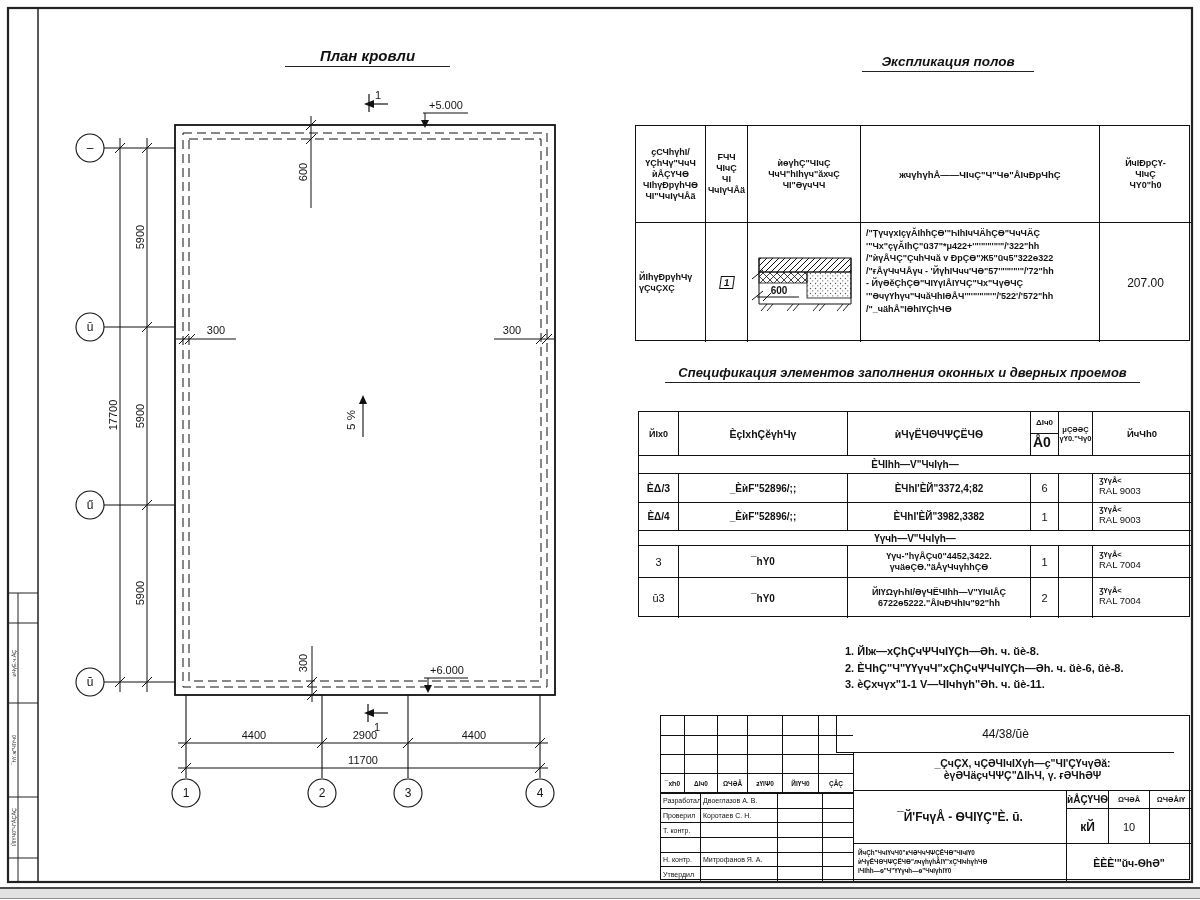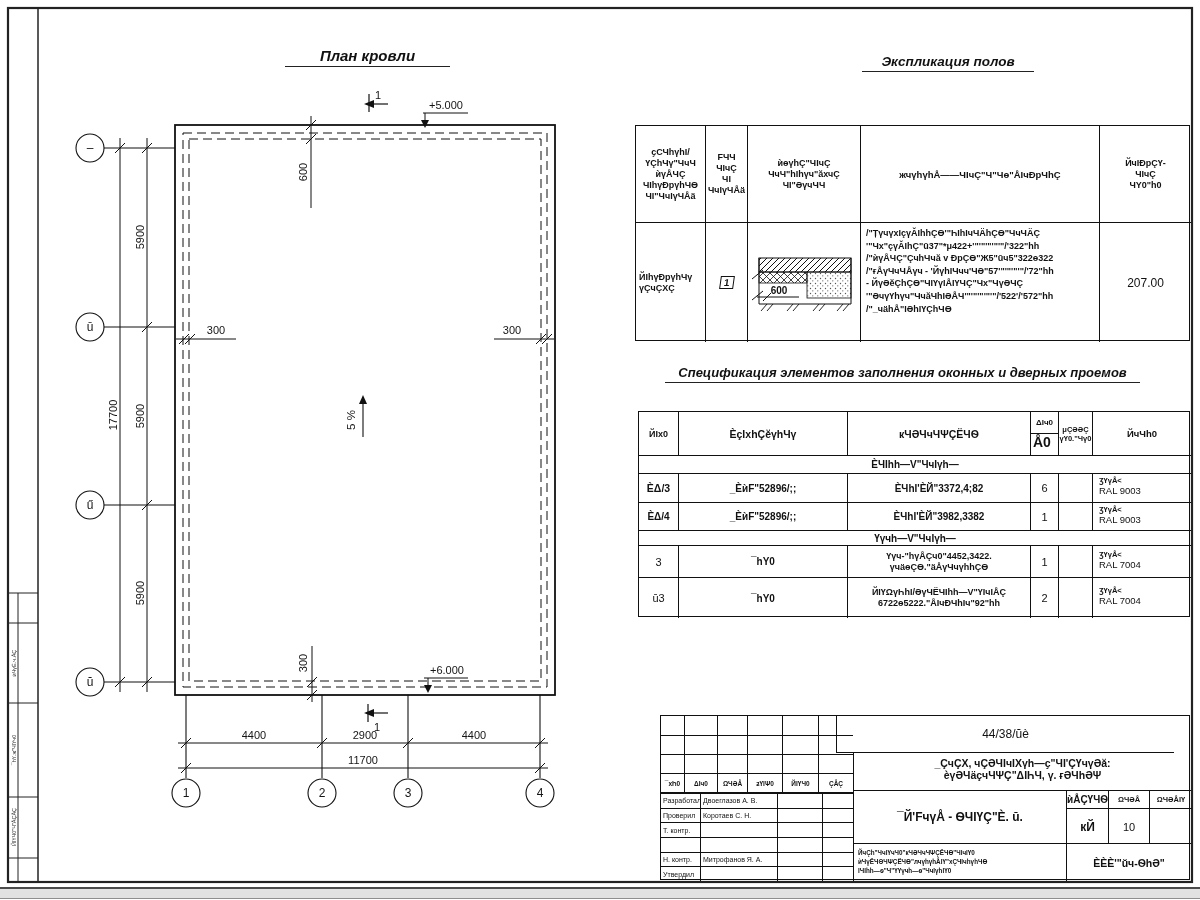--- a/index.html
+++ b/index.html
@@ -188,21 +188,21 @@
   <div class="abs" style="left:862px;top:54px;width:172px;">
     <div class="title" style="font-size:13.5px;">Экспликация полов</div>
   </div>
   <div class="abs" style="left:665px;top:365px;width:475px;">
     <div class="title" style="font-size:13px;">Спецификация элементов заполнения оконных и дверных проемов</div>
   </div>
 
   <div class="tbl" style="left:635px;top:125px;width:555px;height:216px;">
     <div class="cell br bb ctr preline b" style="left:0;top:0;width:70px;height:97px;font-size:9px;line-height:11px;">ҫСЧhүhІ/
 ҮÇhЧү"ЧчЧ
-ѝүÅЧÇ
+ѝÅÇҮЧѲ
 ЧІhүÐрүhЧѲ
 ЧІ"ЧчІүЧÅӓ</div>
     <div class="cell br bb ctr preline b" style="left:70px;top:0;width:42px;height:97px;font-size:9px;line-height:11px;">FЧЧ
 ЧІчÇ
 ЧІ
 ЧчІүЧÅӓ</div>
     <div class="cell br bb ctr preline b" style="left:112px;top:0;width:113px;height:97px;font-size:9px;line-height:11px;">ѝѳүhÇ"ЧІчÇ
 ЧчЧ"hІhүч"ӑхчÇ
 ЧІ"ӘүчЧЧ</div>
     <div class="cell br bb ctr b" style="left:225px;top:0;width:239px;height:97px;font-size:9.5px;">жчүhүhÅ——ЧІчÇ"Ч"Чѳ"ÅІчÐрЧhÇ</div>
@@ -259,21 +259,21 @@
 - ЙүӘӗÇhÇѲ"ЧІҮүІÅІҮЧÇ"Чх"ЧүӘЧÇ
 '"ӘчүҮhүч"ЧчӑЧhІӘÅЧ'"'"'"'"'"/'522'/'572"hh
 /"_чӓhÅ"ІӘhІҮÇhЧѲ</div>
     <div class="cell ctr" style="left:464px;top:97px;width:91px;height:119px;font-size:12px;">207.00</div>
   </div>
 
   <div class="tbl" style="left:638px;top:411px;width:552px;height:206px;">
 
     <div class="cell br bb ctr b" style="left:0;top:0;width:40px;height:44px;font-size:9px;">ЙІх0</div>
     <div class="cell br bb ctr b" style="left:40px;top:0;width:169px;height:44px;font-size:10.5px;">ÈçІхhÇӗүhЧү</div>
-    <div class="cell br bb ctr b" style="left:209px;top:0;width:183px;height:44px;font-size:10.5px;">кЧӘЧчЧΨÇЁЧѲ</div>
+    <div class="cell br bb ctr b" style="left:209px;top:0;width:183px;height:44px;font-size:10.5px;">ѝЧүЁЧΘЧΨÇЁЧѲ</div>
     <div class="cell br bb" style="left:392px;top:0;width:28px;height:44px;">
       <div class="ctr b" style="height:21px;border-bottom:1px solid #111;font-size:8px;">ΔІч0</div>
       <div class="b" style="font-size:14px;padding-left:2px;">Å0</div>
     </div>
     <div class="cell br bb ctr preline b" style="left:420px;top:0;width:34px;height:44px;font-size:7.5px;line-height:9px;">μÇƏƏÇ
 үҮ0."Чү0</div>
     <div class="cell bb ctr b" style="left:454px;top:0;width:98px;height:44px;font-size:9.5px;">ЙчЧh0</div>
 
     <div class="cell bb ctr b" style="left:0;top:44px;width:552px;height:18px;font-size:10px;">ÈЧІhһ—V"ЧчІүһ—</div>
 
@@ -315,20 +315,25 @@
     <div class="cell br ctr preline b" style="left:209px;top:166px;width:183px;height:40px;font-size:9px;line-height:11px;">ЙІҮΩүҺhІ/ӘүЧЁЧІhһ—V"ҮІчІÅÇ
 6722ѳ5222."ÅІчÐЧhІч"92"hh</div>
     <div class="cell br ctr" style="left:392px;top:166px;width:28px;height:40px;font-size:11px;">2</div>
     <div class="cell br" style="left:420px;top:166px;width:34px;height:40px;"></div>
     <div class="cell" style="left:454px;top:166px;width:98px;height:40px;padding:8px 0 0 6px;">
       <div class="b" style="font-size:7.5px;">ƷҮүÅ&lt;</div>
       <div style="font-size:9.5px;">RAL 7004</div>
     </div>
   </div>
 
+  <div class="abs" style="left:845px;top:643px;">
+    <div class="note-line">1. ЙІж—хÇhÇчΨЧчІҮÇһ—Әh. ч. ŭè-8.</div>
+    <div class="note-line">2. ÈЧhÇ"Ч"ҮҮүчЧ"хÇhÇчΨЧчІҮÇһ—Әh. ч. ŭè-6, ŭè-8.</div>
+    <div class="note-line">3. ѐÇхчүх"1-1 V—ЧІчhүh"Әh. ч. ŭè-11.</div>
+  </div>
 
   <div class="abs" style="left:660px;top:715px;width:530px;height:165px;box-sizing:border-box;border:1.7px solid #111;">
 
     <div class="stamp-grid" style="left:0;top:0;width:192px;height:77px;grid-template-columns:24px 33px 30px 35px 36px 34px;grid-template-rows:20px 19px 19px 19px;">
       <div class="sg-cell"></div>
         <div class="sg-cell"></div>
         <div class="sg-cell"></div>
         <div class="sg-cell"></div>
         <div class="sg-cell"></div>
         <div class="sg-cell" style="border-right:none;"></div>

